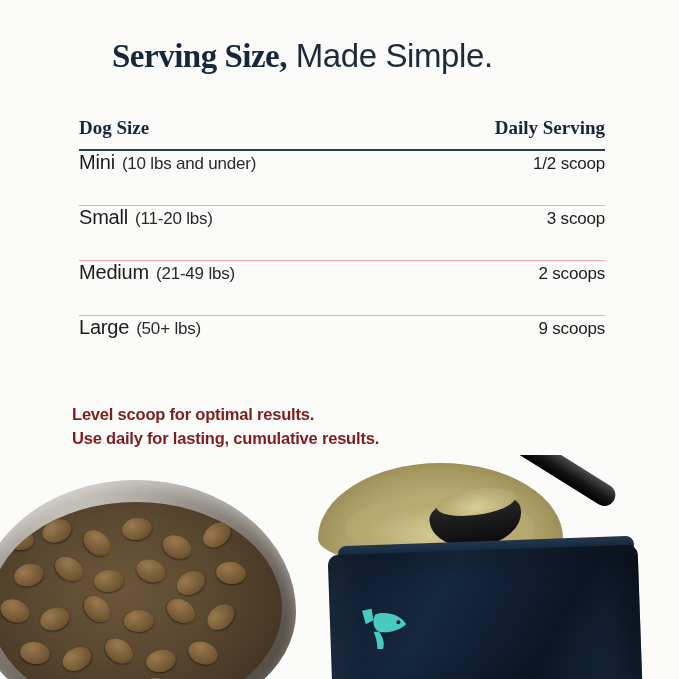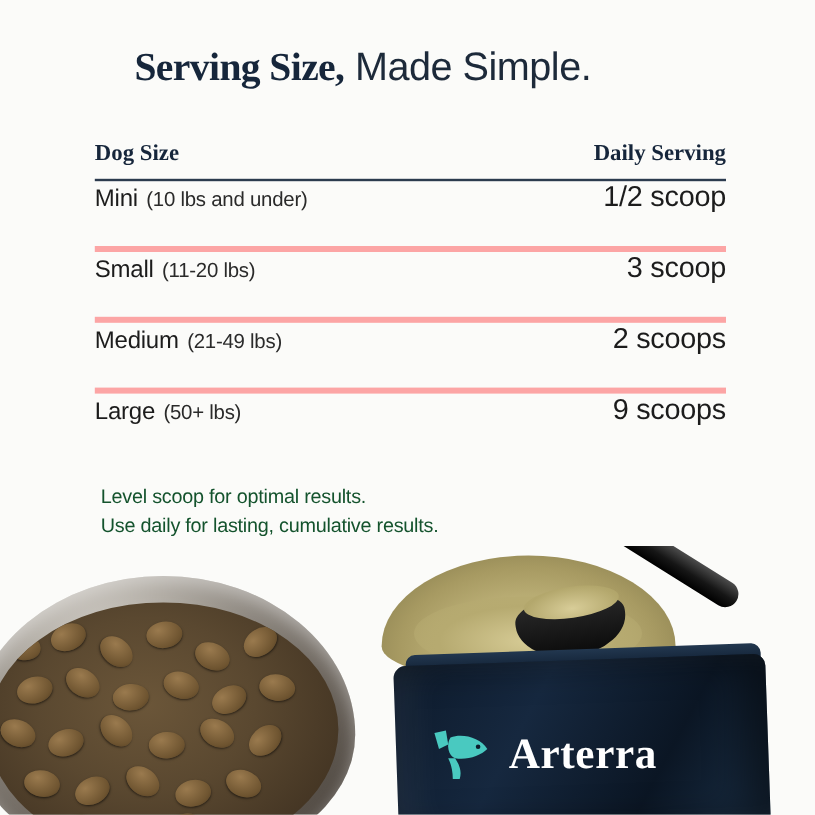--- a/index.html
+++ b/index.html
@@ -49,21 +49,21 @@
     position: absolute;
     left: 79px;
     top: 117px;
     width: 526px;
   }
   .row {
     display: flex;
     align-items: baseline;
     justify-content: space-between;
     height: 54px;
-    border-bottom: 5px solid #fca5a5;
+    border-bottom: 1px solid #fca5a5;
   }
   .row.header {
     height: 32px;
     border-bottom: 2px solid #2c3b4e;
   }
   .row.last {
     border-bottom: none;
   }
   .col-left {
     display: flex;
@@ -83,36 +83,37 @@
     font-weight: 400;
     letter-spacing: -0.2px;
   }
   .size-range {
     font-size: 17px;
     color: #2a2a2a;
     font-weight: 400;
     letter-spacing: -0.2px;
   }
   .serving {
-    font-size: 24px;
+    font-size: 17px;
     color: #1c1c1c;
     font-weight: 400;
     letter-spacing: -0.2px;
     margin-left: 13px;
   }
 
   
   .notes {
     position: absolute;
-    left: 84px;
+    left: 72px;
     top: 402px;
     font-size: 16.5px;
     line-height: 24px;
-    color: #14532d;
+    color: #7f1d1d;
     letter-spacing: -0.2px;
+    font-weight: bold;
   }
   .notes div { white-space: nowrap; }
 
   
   .photo {
     position: absolute;
     left: 0;
     top: 455px;
     width: 679px;
     height: 224px;
@@ -342,17 +343,16 @@
     <div class="pouch-top"></div>
     <div class="pouch"></div>
 
     <div class="logo-wrap">
       <svg class="logo-mark" viewBox="0 0 60 48">
         <path d="M6 6 L16 4 L18 16 L10 20 Z" fill="#49c9c0"></path>
         <path d="M20 10 C30 6 46 10 52 20 C46 26 34 30 24 28 C18 26 16 16 20 10 Z" fill="#49c9c0"></path>
         <path d="M24 28 C28 34 30 40 28 46 L22 46 C22 38 20 32 18 28 Z" fill="#49c9c0"></path>
         <circle cx="44" cy="18" r="2" fill="#0d1a2b"></circle>
       </svg>
-      <span class="brand">Arterra</span>
     </div>
 
   </div>
 </div>
 
 </body></html>

